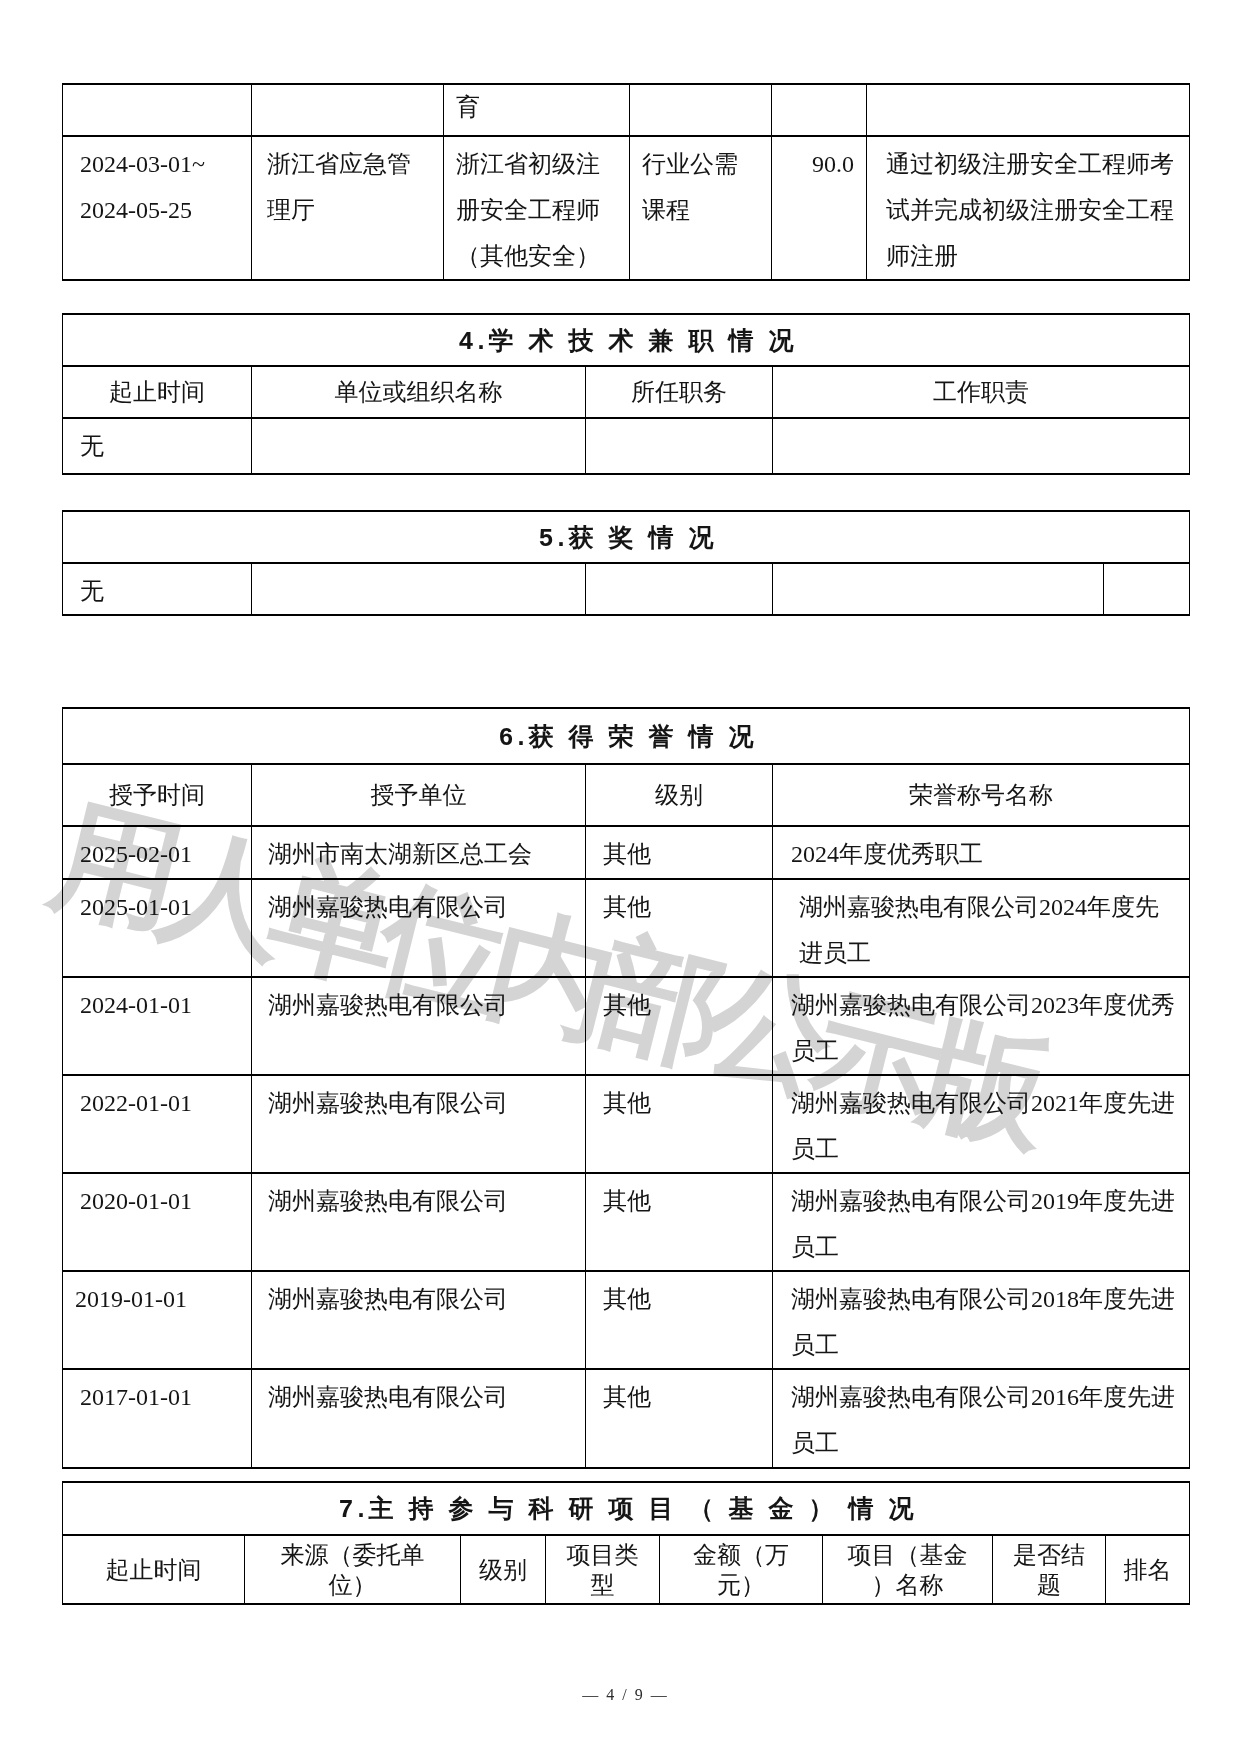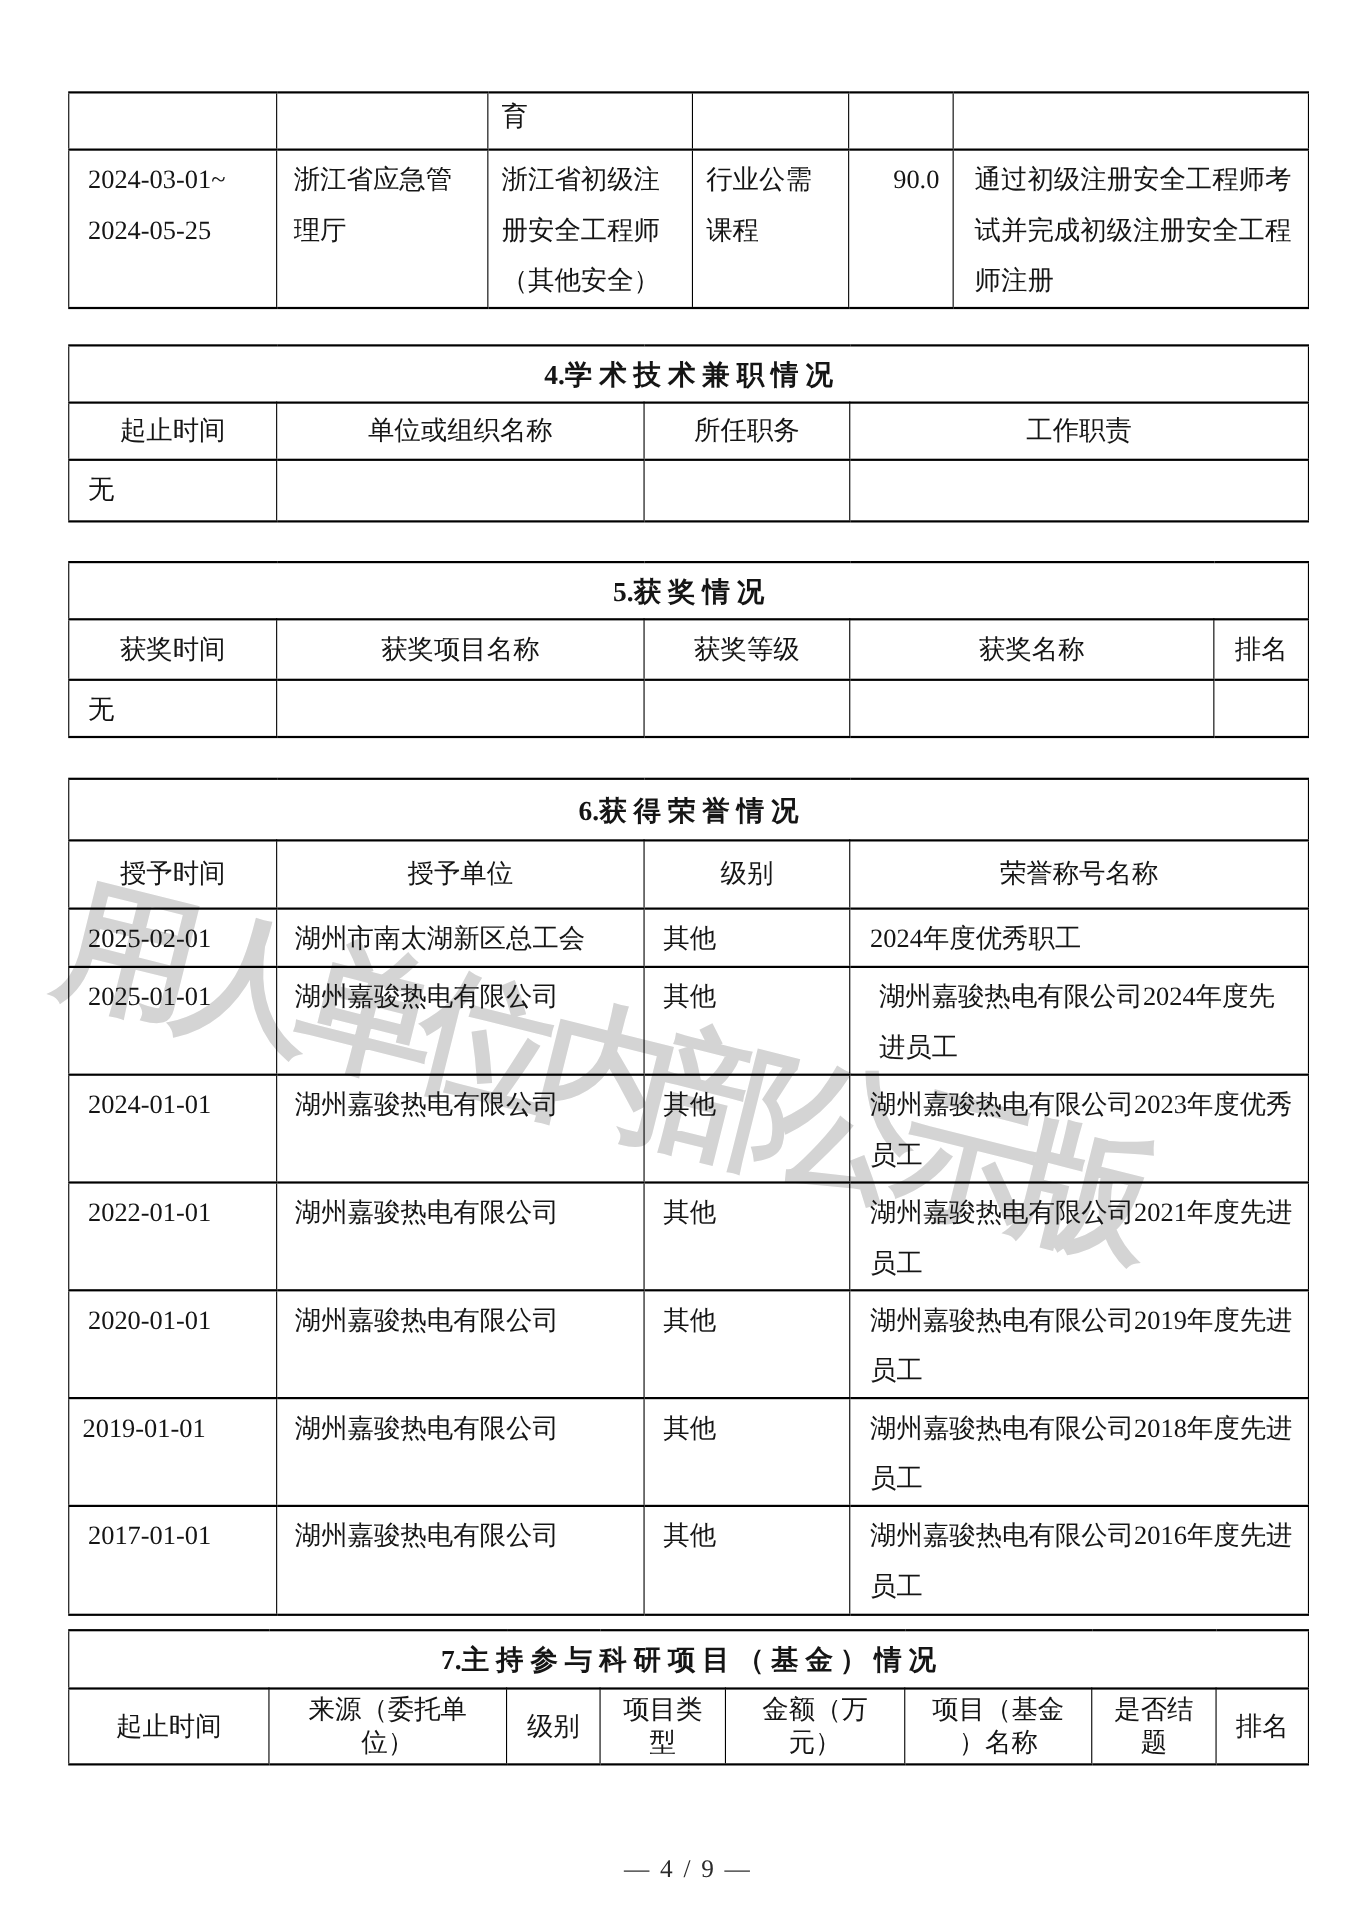--- a/index.html
+++ b/index.html
@@ -22,30 +22,30 @@
   }
   .tbl td {
     border-left:1px solid #000; border-right:1px solid #000;
     border-top:2px solid #000; border-bottom:2px solid #000;
     padding:0 12px; overflow:hidden;
     line-height:46px; vertical-align:top;
     word-break:break-all;
   }
   .tbl tr.title td {
     text-align:center; font-weight:bold; font-size:25px;
-    vertical-align:middle; line-height:normal; padding:0;
+    vertical-align:middle; line-height:normal; padding:0;font-family:Liberation Mono, monospace;
   }
   .tbl tr.head td { text-align:center; vertical-align:middle; line-height:30px; }
   .tbl td.c { text-align:right; }
   .tbl td.l { text-align:left; }
   .tbl td.pt { padding-top:4px; }
   .pre { white-space:pre-line; }
   .footer {
     position:absolute; left:62px; width:1127px; top:1686px; z-index:1;
-    text-align:center; font-size:23px; color:#2b2b2b; letter-spacing:2px;
+    text-align:center; font-size:16px; color:#2b2b2b; letter-spacing:2px;
   }
 </style>
 </head>
 <body>
 
 <div class="page">
 
   <div class="watermark">用人单位内部公示版</div>
 
   <table class="tbl" style="top:83px;">
@@ -108,27 +108,20 @@
     <colgroup>
       <col style="width:189px">
         <col style="width:334px">
         <col style="width:187px">
         <col style="width:331px">
         <col style="width:86px">
     </colgroup>
     <tbody>
         <tr class="title" style="height:52px">
       <td colspan="5">5.获 奖 情 况</td>
-    </tr>
-    <tr class="head" style="height:55px">
-      <td>获奖时间</td>
-      <td>获奖项目名称</td>
-      <td>获奖等级</td>
-      <td>获奖名称</td>
-      <td>排名</td>
     </tr>
     <tr style="height:52px">
       <td class="l pt" style="padding-left:17px">无</td>
       <td></td>
       <td></td>
       <td></td>
       <td></td>
     </tr>
   </tbody>
     </table>

